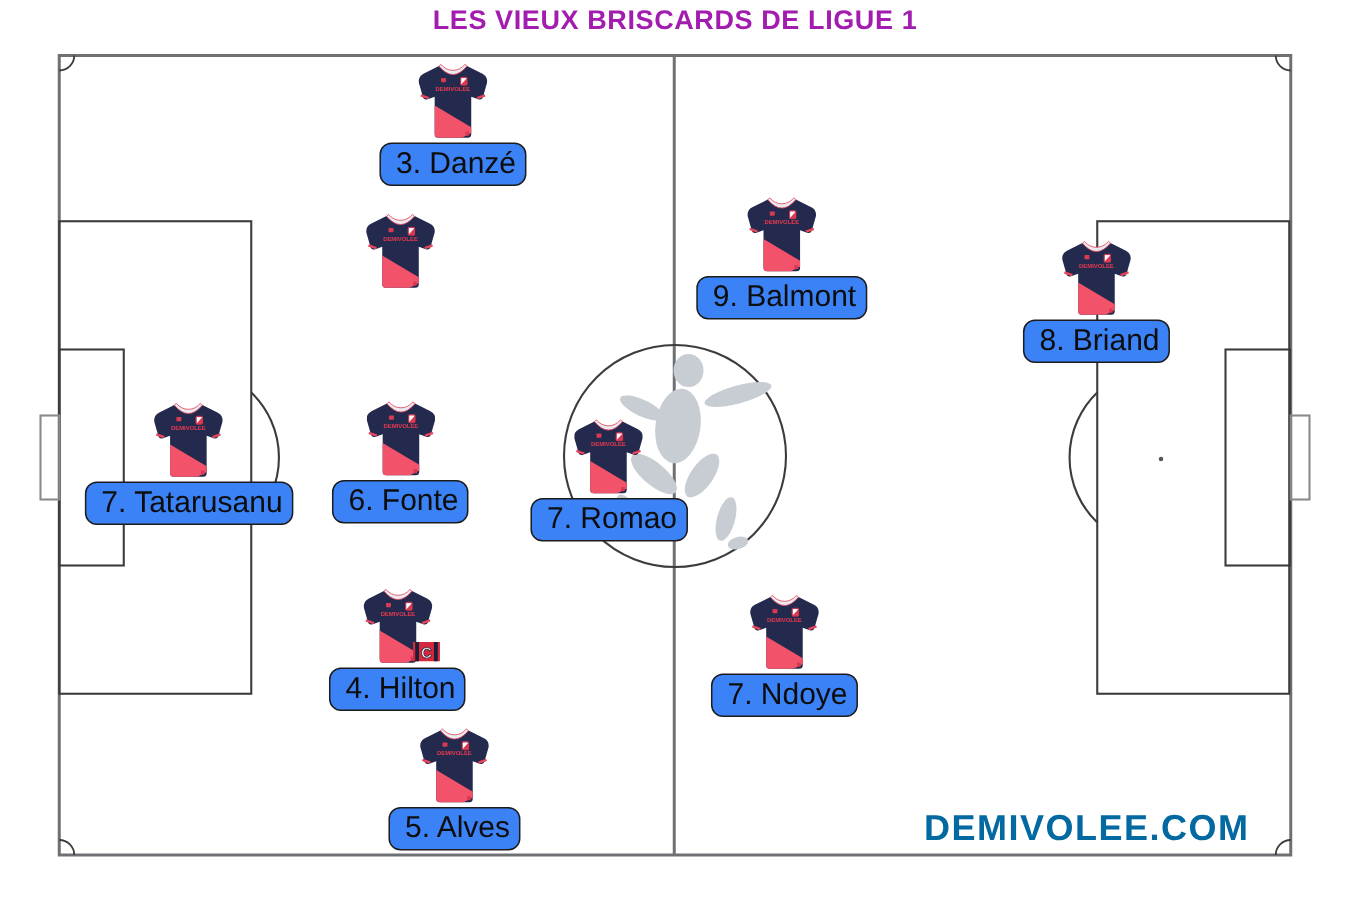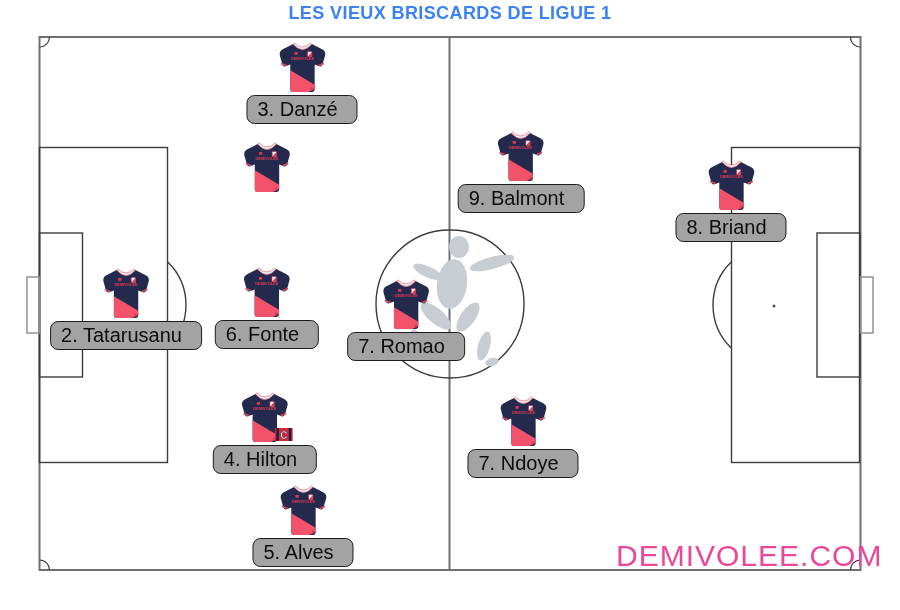--- a/index.html
+++ b/index.html
@@ -1,30 +1,30 @@
 <!DOCTYPE html>
 <html><head>
 <meta charset="utf-8">
 <style>
   html,body{margin:0;padding:0;background:#ffffff;}
   body{width:900px;height:610px;overflow:hidden;position:relative;
        font-family:"Liberation Sans","DejaVu Sans",sans-serif;}
   .stage{position:absolute;inset:0;width:900px;height:610px;}
   .title{position:absolute;top:3px;left:0;width:100%;text-align:center;
-         font-size:18px;font-weight:bold;color:#3b82f6;letter-spacing:.4px;}
+         font-size:18px;font-weight:bold;color:#a21caf;letter-spacing:.4px;}
   .pitch-svg{position:absolute;left:0;top:0;}
   .player{position:absolute;display:flex;flex-direction:column;align-items:center;
           transform:translateX(-50%);}
   .jersey{width:60px;height:57px;display:block;}
-  .plabel{margin-top:-1px;background:#a3a3a3;border:1.5px solid #1c1c1c;border-radius:8px;
-          padding:1px 19px 2px 10px;font-size:20px;color:#0d0d0d;white-space:nowrap;
+  .plabel{margin-top:-1px;background:#3b82f6;border:1.5px solid #1c1c1c;border-radius:8px;
+          padding:1px 6px 2px 10px;font-size:20px;color:#0d0d0d;white-space:nowrap;
           line-height:24px;}
   .captain{position:absolute;left:50%;margin-left:10px;top:39px;width:18px;height:13px;}
-  .watermark{position:absolute;left:616px;top:539px;font-size:30px;font-weight:normal;
-             color:#ec4899;letter-spacing:1px;}
+  .watermark{position:absolute;left:616px;top:539px;font-size:24px;font-weight:bold;
+             color:#0369a1;letter-spacing:1px;}
 </style>
 </head>
 <body>
 
 <div class="stage">
 
   <svg class="pitch-svg" width="900" height="610" viewBox="0 0 900 610">
     <defs>
       <symbol id="jersey-sym" viewBox="0 0 64 60">
         <path d="M22 5 Q27 10 32 10 Q37 10 42 5 L53 10.5 Q57 12.5 56.2 17 L53.5 26.5
@@ -74,21 +74,21 @@
     <path d="M39.5 47 A 10 10 0 0 0 49.5 37 M850.5 37 A 10 10 0 0 0 860.5 47
              M860.5 560 A 10 10 0 0 0 850.5 570 M49.5 570 A 10 10 0 0 0 39.5 560" fill="none" stroke="#3c3c3c" stroke-width="1.2"></path>
   </svg>
 
   <div class="title">LES VIEUX BRISCARDS DE LIGUE 1</div>
 
   <div class="player" style="left:126px;top:265px">
     <svg class="jersey" viewBox="0 0 64 60">
         <use href="#jersey-sym"></use>
       </svg>
-    <div class="plabel">2. Tatarusanu</div>
+    <div class="plabel">7. Tatarusanu</div>
   </div>
 
   <div class="player" style="left:303px;top:482px">
     <svg class="jersey" viewBox="0 0 64 60">
         <use href="#jersey-sym"></use>
       </svg>
     <div class="plabel">5. Alves</div>
   </div>
 
   <div class="player" style="left:302px;top:39px">

